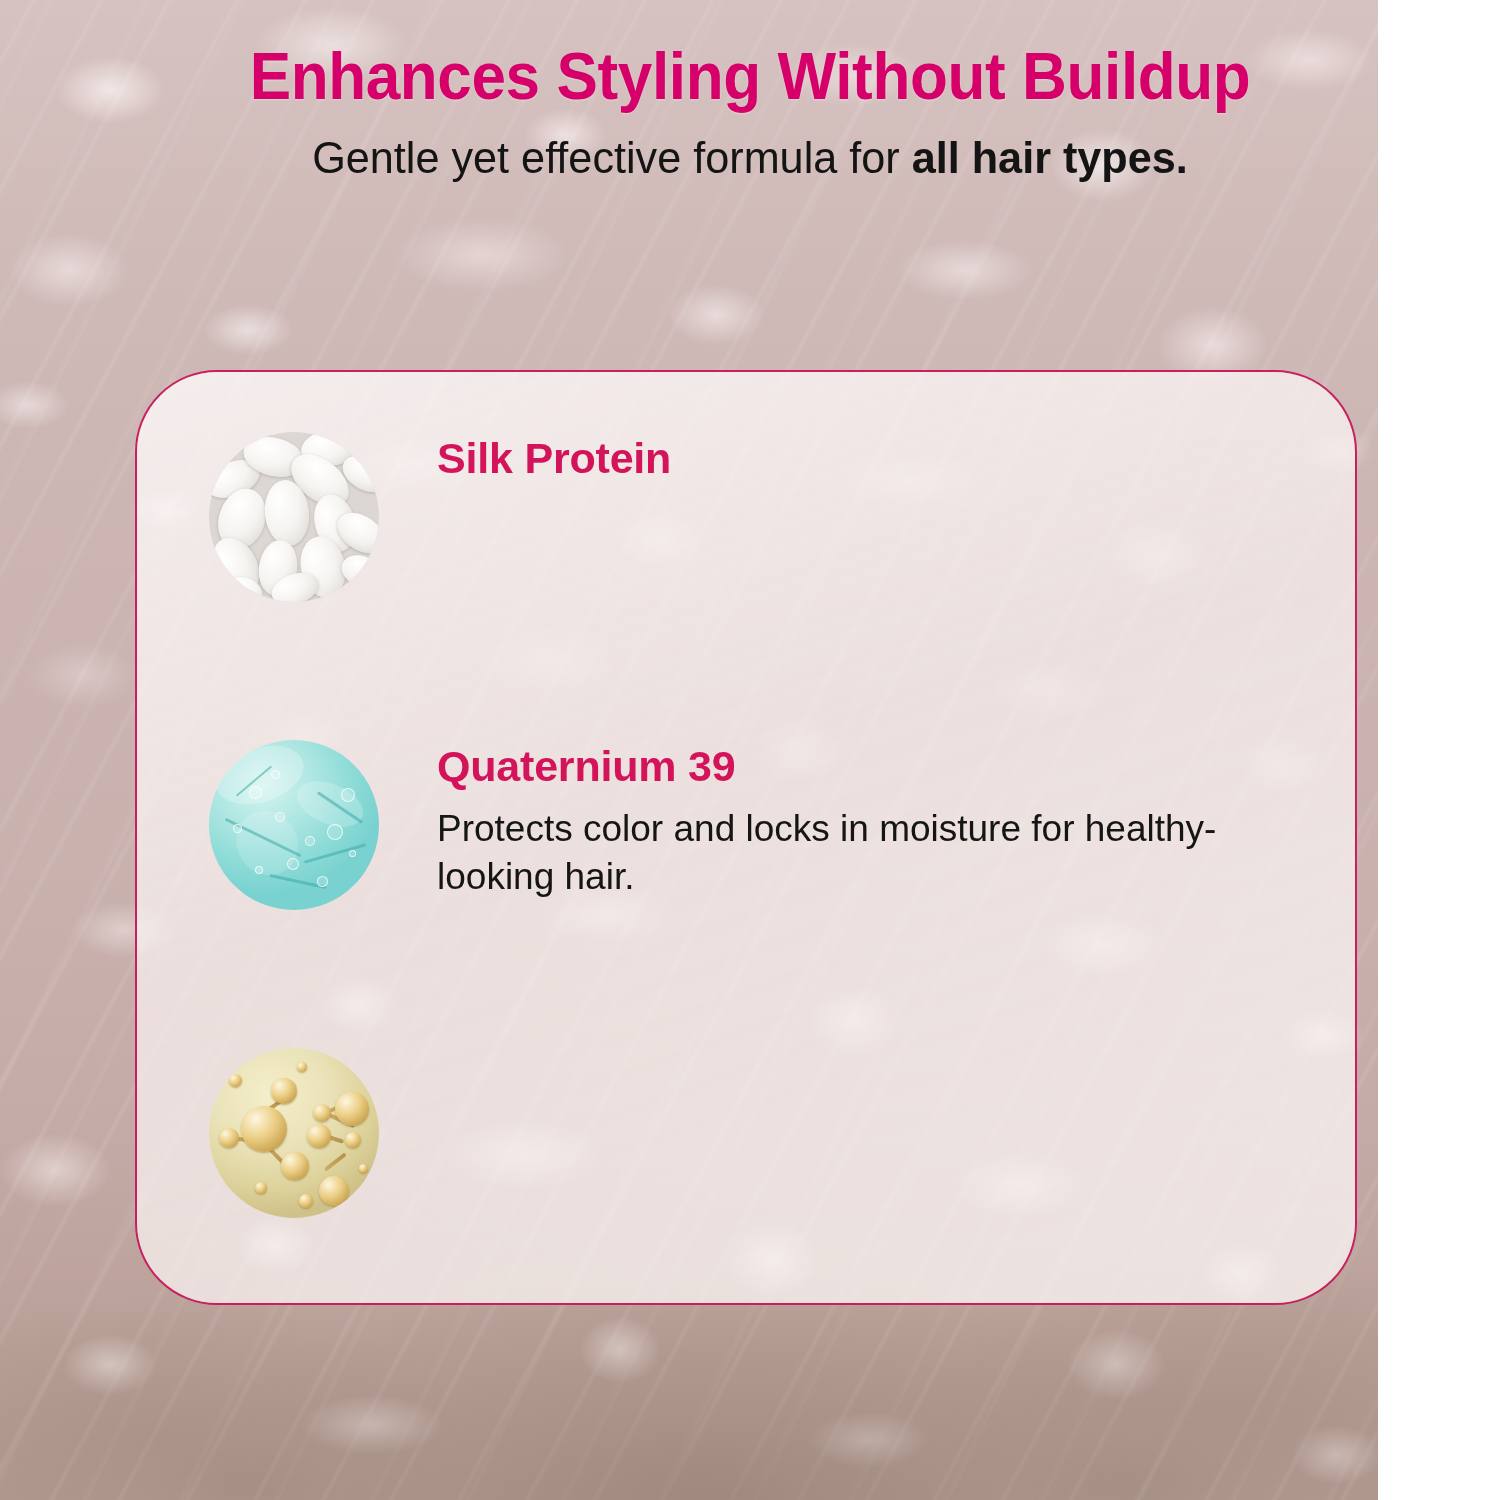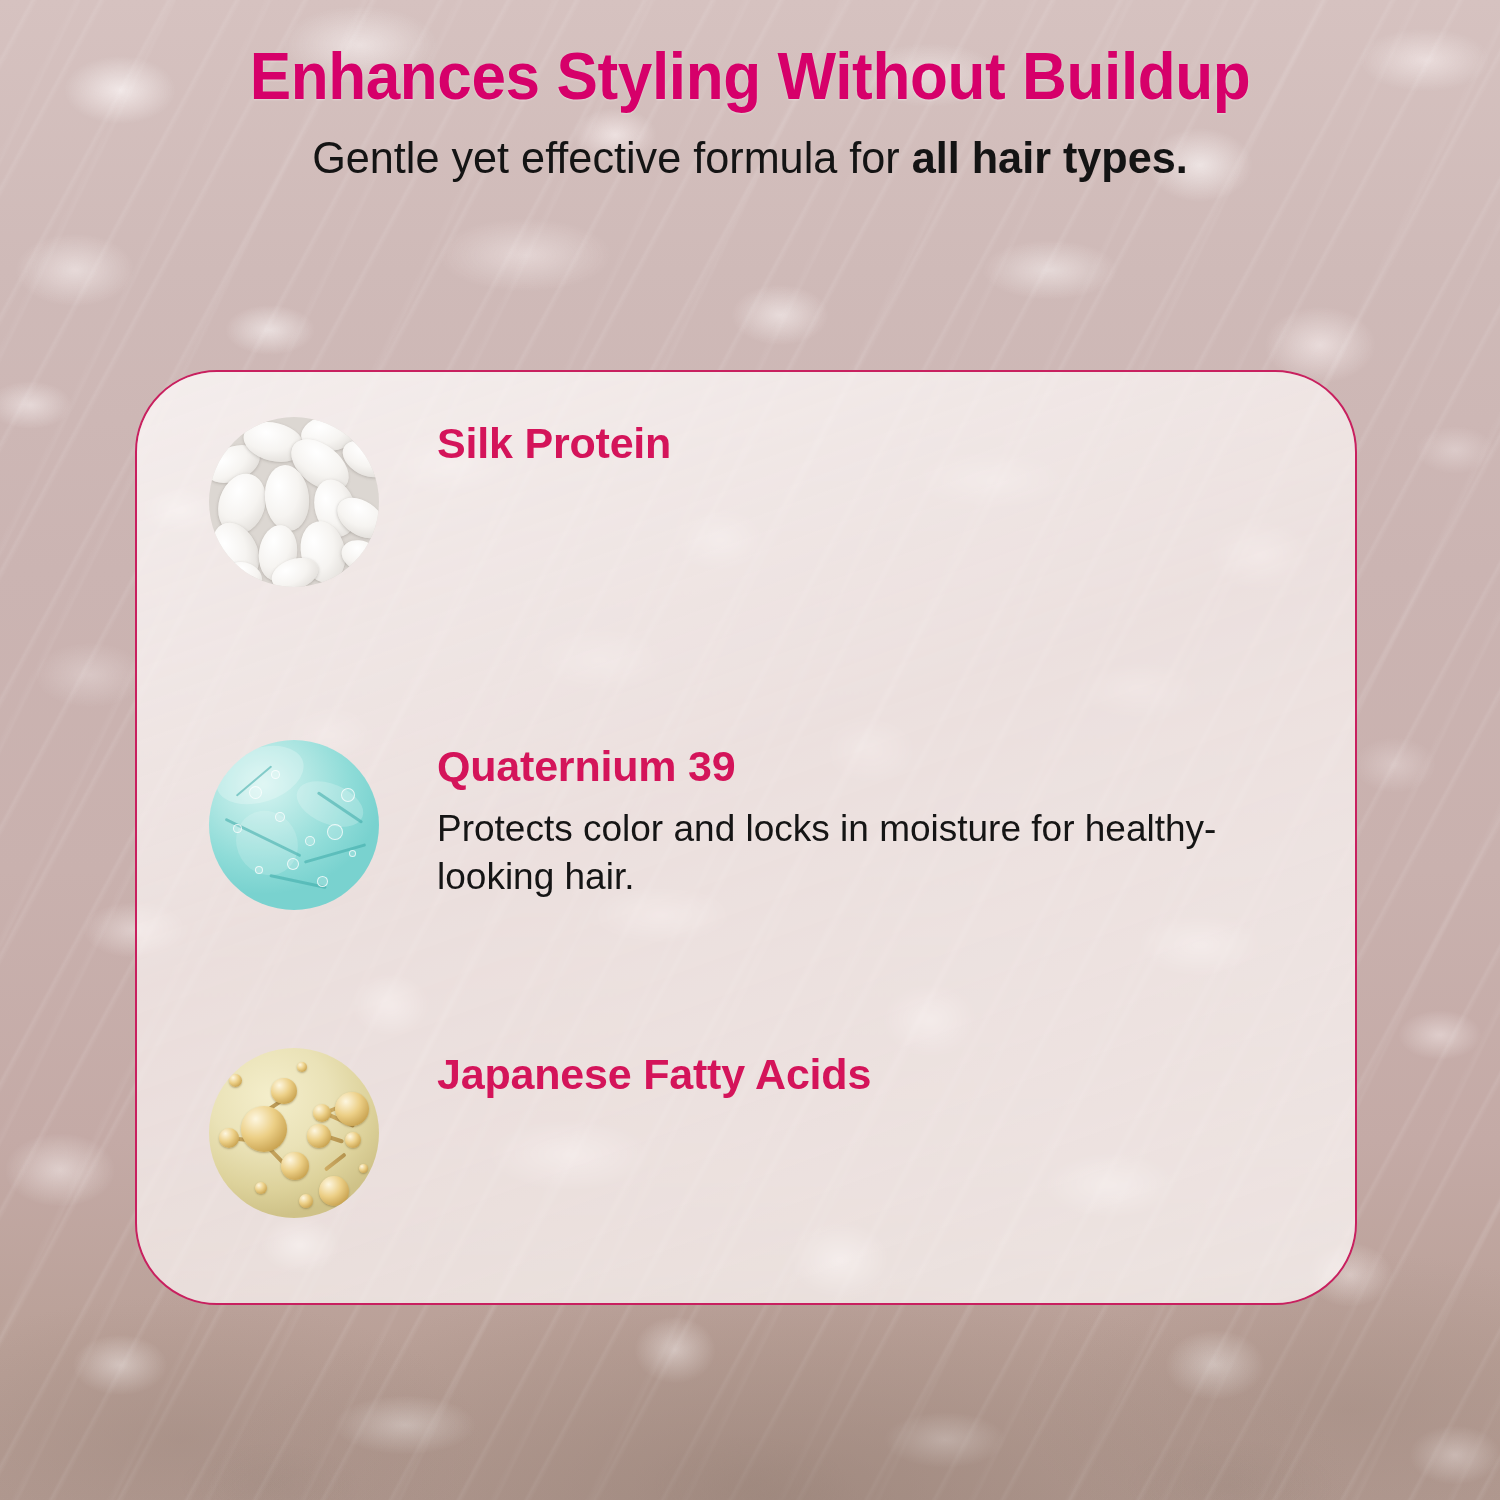--- a/index.html
+++ b/index.html
@@ -5,21 +5,21 @@
   * { margin:0; padding:0; box-sizing:border-box; }
 
   html, body {
     width:1500px; height:1500px;
     overflow:hidden;
     font-family:"Liberation Sans", sans-serif;
   }
 
   #stage {
     position:relative;
-    width:1500px; height:1500px;
+    width:1378px; height:1500px;
     background:#cdb6b4;
     overflow:hidden;
   }
 
   
   .bg-layer { position:absolute; inset:0; }
 
   .bg-base {
     background:
       linear-gradient(180deg,
@@ -158,21 +158,21 @@
   .card-sheen {
     position:absolute; inset:0;
     background:
       linear-gradient(160deg, rgba(255,255,255,.45) 0%, rgba(255,255,255,.10) 45%, rgba(255,255,255,.30) 100%);
     pointer-events:none;
   }
 
   .rows { position:absolute; inset:0; }
 
   .row { position:absolute; left:72px; display:flex; align-items:flex-start; }
-  .row-0 { top:45px;justify-content:center; }
+  .row-0 { top:60px;justify-content:center; }
   .row-1 { top:368px; }
   .row-2 { top:676px; }
 
   
   .circle {
     position:relative;
     width:170px; height:170px;
     border-radius:50%;
     overflow:hidden;
     flex:0 0 170px;
@@ -342,20 +342,19 @@
           <div class="mol-atom" style="width:24px;height:24px;left:98px;top:76px"></div>
           <div class="mol-atom" style="width:16px;height:16px;left:136px;top:84px"></div>
           <div class="mol-atom" style="width:30px;height:30px;left:110px;top:128px"></div>
           <div class="mol-atom" style="width:14px;height:14px;left:90px;top:146px"></div>
           <div class="mol-atom" style="width:12px;height:12px;left:46px;top:134px"></div>
           <div class="mol-atom" style="width:10px;height:10px;left:88px;top:14px"></div>
           <div class="mol-atom" style="width:13px;height:13px;left:20px;top:26px"></div>
           <div class="mol-atom" style="width:9px;height:9px;left:150px;top:116px"></div>
         </div>
         <div class="txt">
-          <div class="ing-name">Japanese Fatty Acids</div>
         </div>
       </div>
 
     </div>
   </div>
 
 </div>
 
 </body></html>

